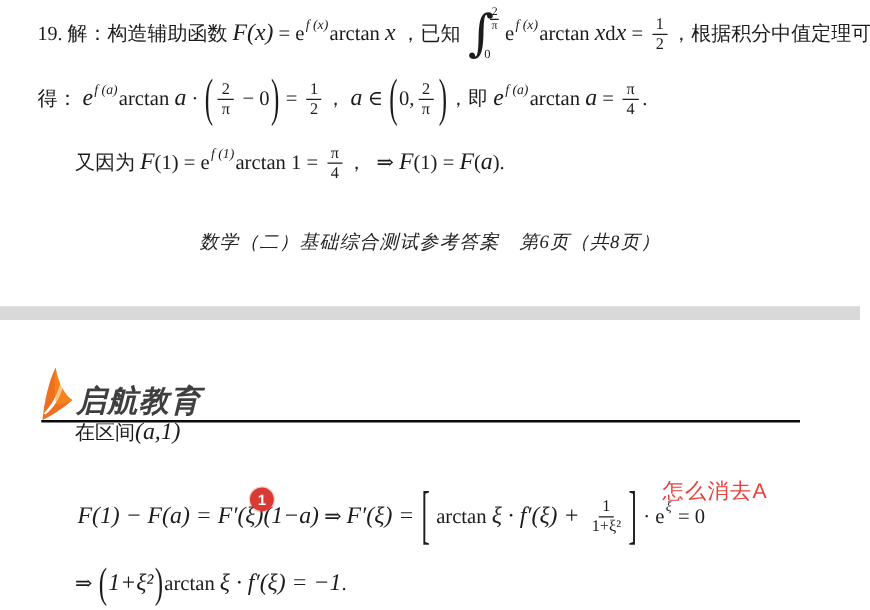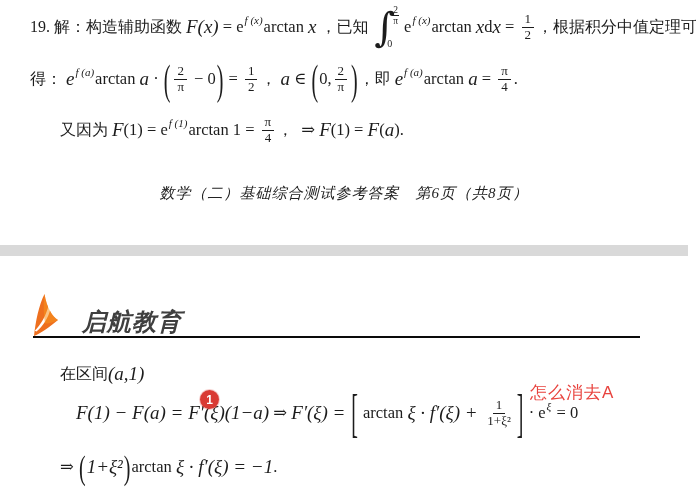--- a/index.html
+++ b/index.html
@@ -24,29 +24,29 @@
   .ufrac .unum{border-bottom:1px solid #1c1c1c;padding:0 1px;}
   .low{margin-left:-5px;}
   .l1{top:2px;left:30px;height:50px;}
   .l2{top:56px;left:30px;height:46px;}
   .l3{top:111px;left:60px;height:38px;}
   .footer{
     position:absolute;top:184px;left:0;width:688px;text-align:center;
     font-size:15px;font-style:italic;letter-spacing:1px;color:#222;
   }
   .band{position:absolute;top:245px;left:0;width:688px;height:11px;background:#d9d9d9;}
-  .logo{position:absolute;top:293px;left:33px;display:flex;align-items:flex-end;gap:23px;}
+  .logo{position:absolute;top:293px;left:33px;display:flex;align-items:flex-end;gap:2px;}
   .logo-text{
     font-family:"Liberation Sans","DejaVu Sans",sans-serif;
     font-weight:700;font-style:italic;font-size:24px;color:#3f3f3f;
     letter-spacing:1px;line-height:1;margin-bottom:4px;
   }
   .rule{position:absolute;top:336px;left:33px;width:607px;height:2px;background:#0a0a0a;}
-  .para{top:360px;left:60px;height:28px;justify-content:space-between;}
-  .formula{top:386px;left:76px;height:54px;}
+  .para{top:332px;left:60px;height:28px;justify-content:space-between;}
+  .formula{top:386px;left:62px;height:54px;}
   .last{top:450px;left:60px;height:34px;}
   .badge{
     position:absolute;top:390px;left:200px;width:19px;height:19px;border-radius:50%;
     background:#d93a33;color:#ffffff;display:flex;align-items:center;justify-content:center;
     font-family:"Liberation Sans","DejaVu Sans",sans-serif;font-size:12px;font-weight:700;
     box-shadow:0 0 0 1px rgba(217,58,51,0.25);
   }
   .note{
     position:absolute;top:381px;left:530px;
     font-family:"Liberation Sans","DejaVu Sans",sans-serif;

